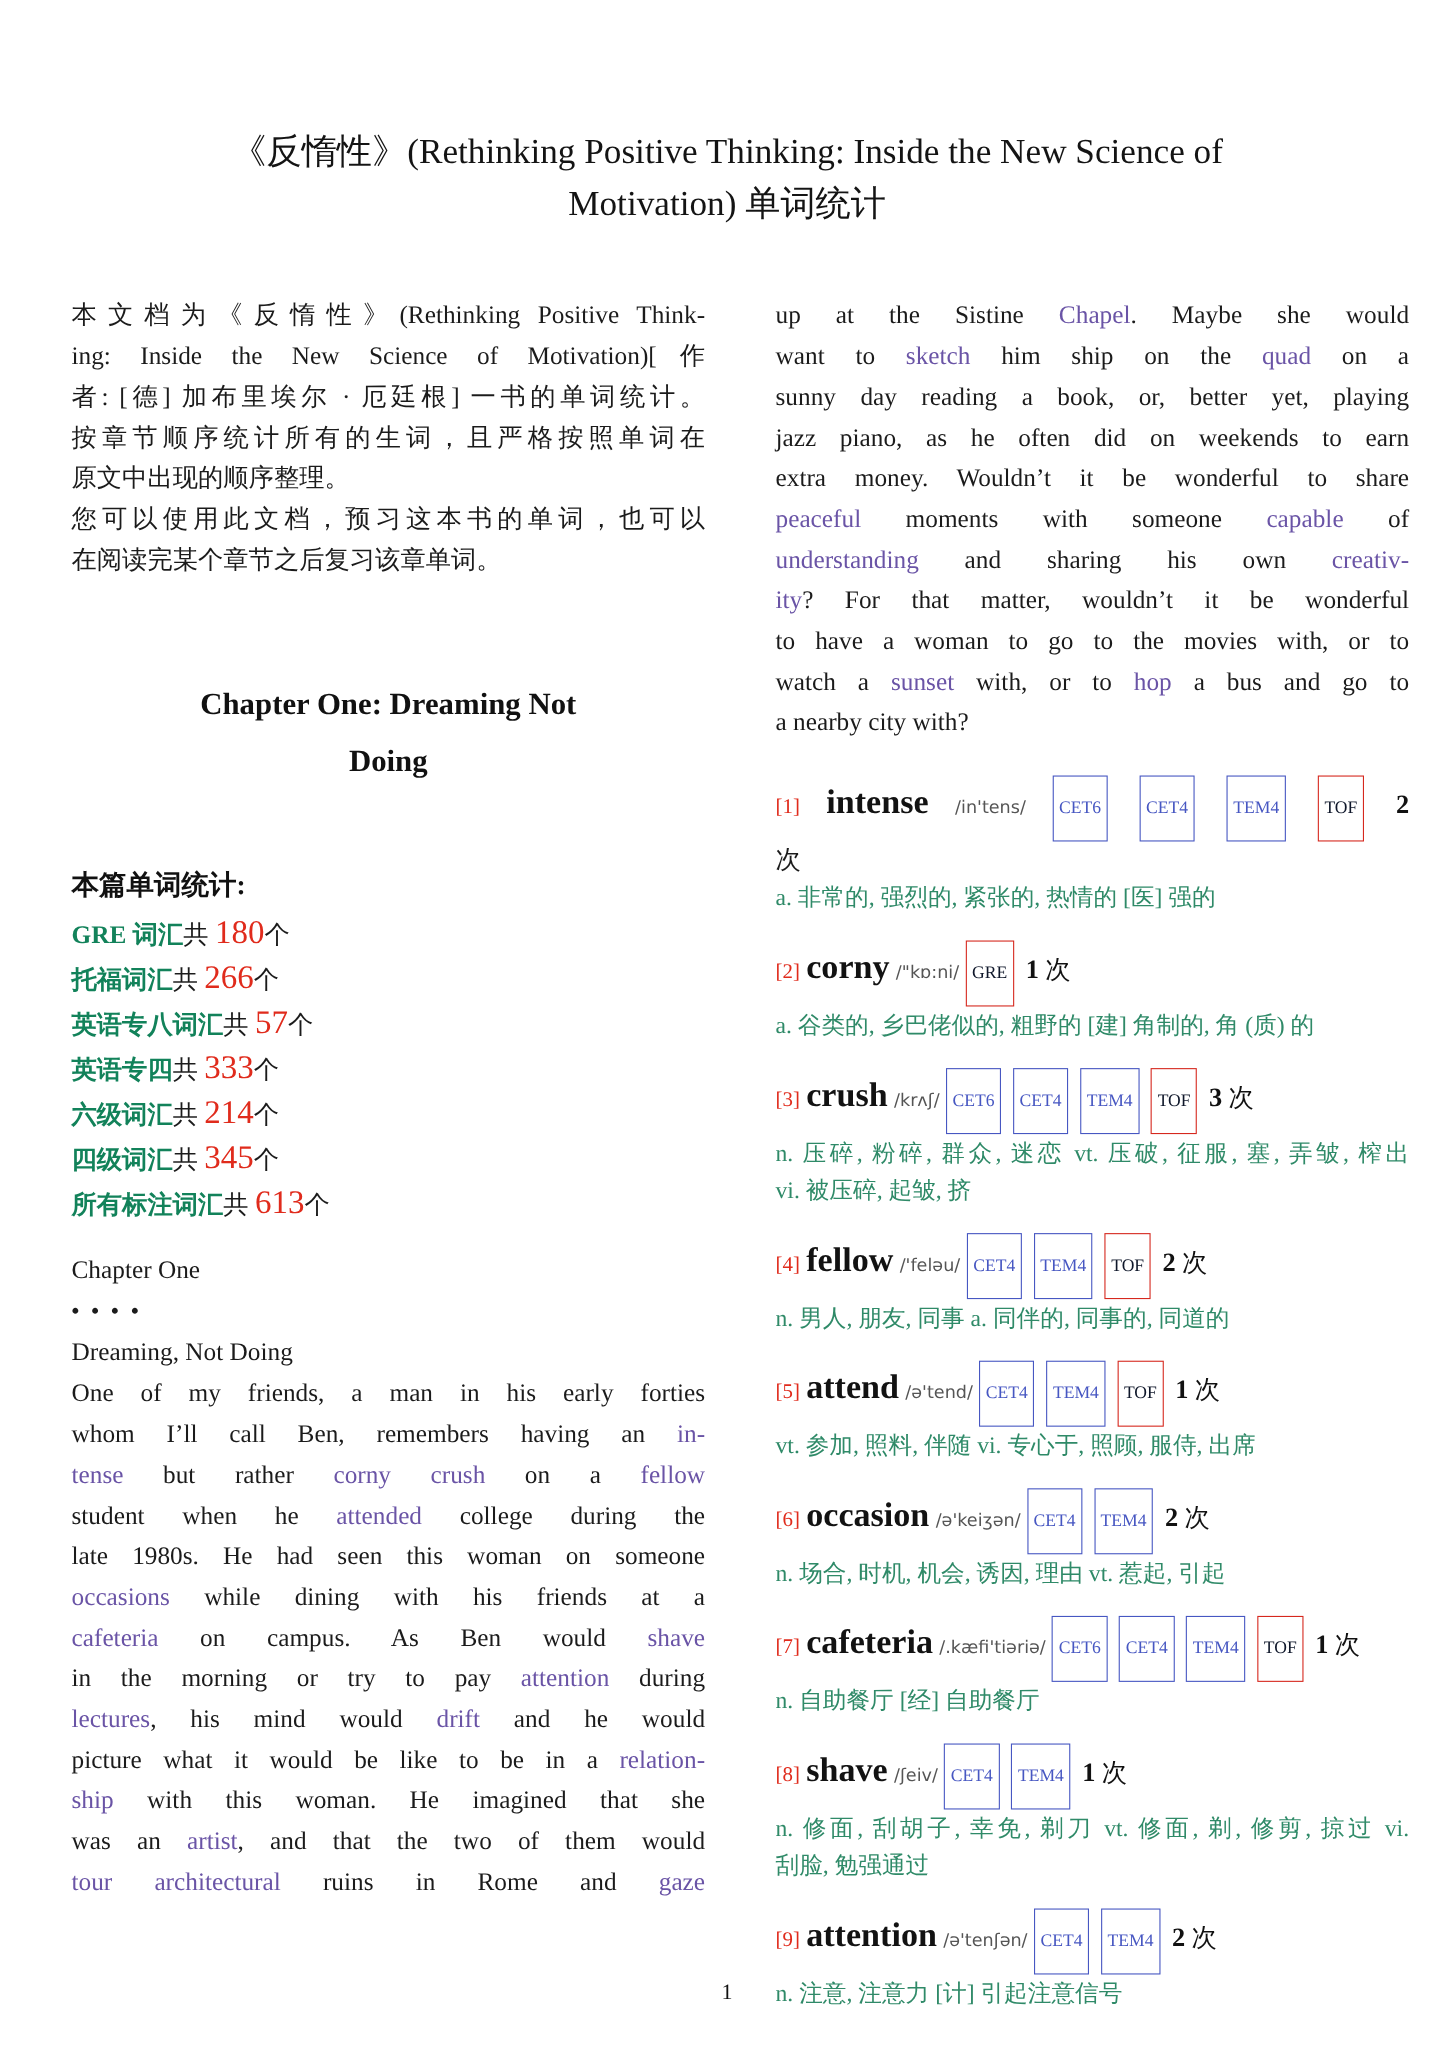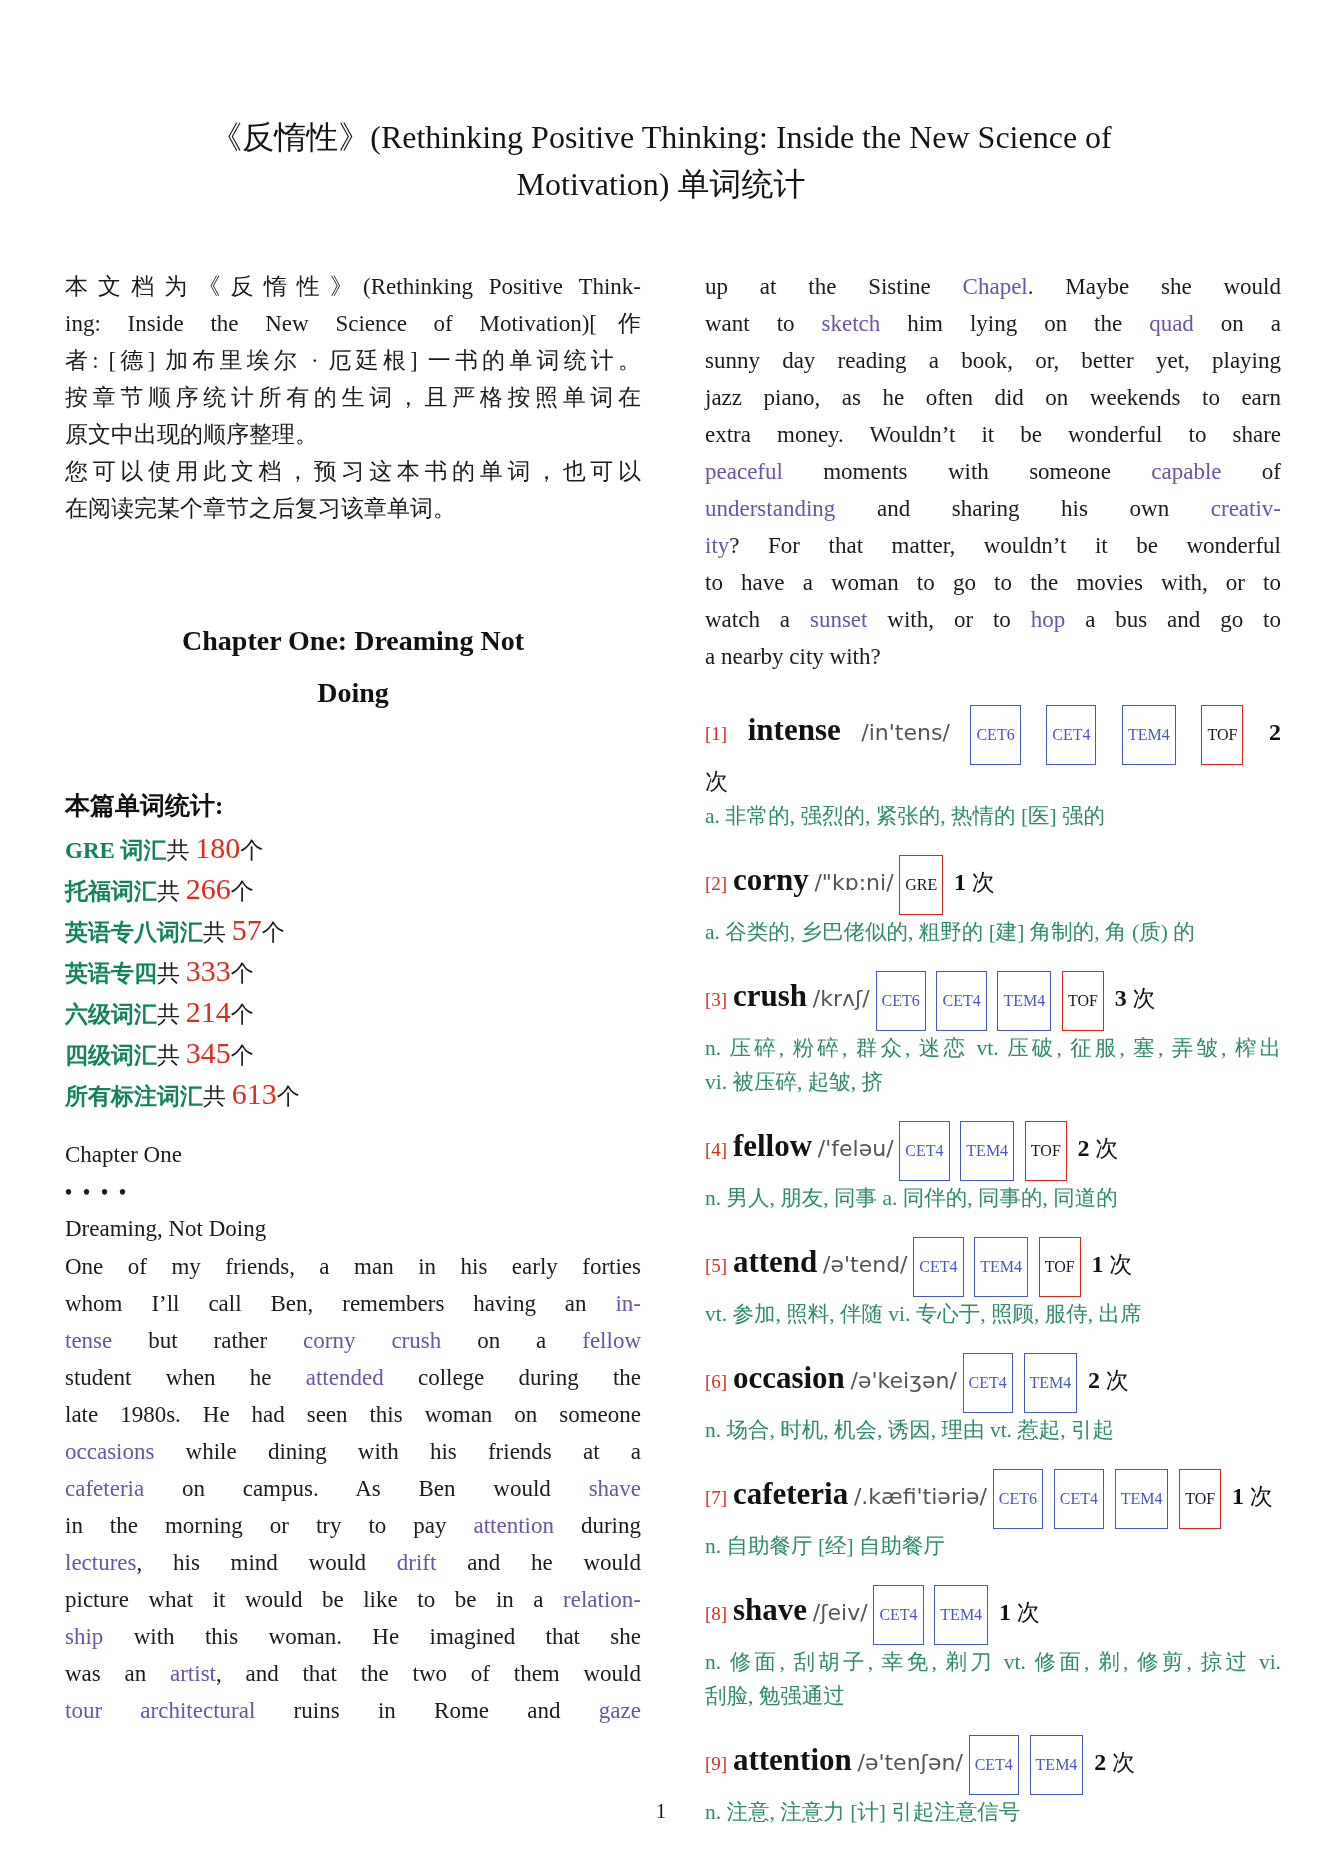--- a/index.html
+++ b/index.html
@@ -40,21 +40,21 @@
   .dots{font-size:20px;line-height:36px;font-weight:bold;letter-spacing:11px;}
   .chap-subtitle{font-size:23px;line-height:38px;}
 
   
   .entries{margin-top:30px;}
   .entry{margin-bottom:22px;}
   .ehead{font-size:23px;line-height:44px;white-space:nowrap;}
   .ehead.just{display:flex;justify-content:space-between;align-items:baseline;white-space:normal;}
   .eidx{color:#e02b1c;font-size:19px;}
   .eword{font-weight:bold;font-size:31px;color:#121212;}
-  .ephon{font-family:"DejaVu Sans","Liberation Sans",sans-serif;font-size:22px;color:#555555;}
+  .ephon{font-family:"DejaVu Sans","Liberation Sans",sans-serif;font-size:16px;color:#555555;}
   .badge{display:inline-block;border:1.5px solid;padding:19px 5px;font-size:16px;line-height:20px;
          margin-right:5px;background:#fff;}
   .badge.blue{color:#4757c2;border-color:#4757c2;}
   .badge.red{color:#0f172a;border-color:#d6281e;}
   .ecount{font-weight:bold;font-size:24px;color:#111;}
   .etimes{font-size:23px;color:#111;}
   .etimes-line{font-size:23px;line-height:34px;}
   .def{color:#2f8a68;font-size:21.5px;line-height:34px;}
   .def.just{text-align:justify;text-align-last:justify;}
 
@@ -119,21 +119,21 @@
           <div class="tline just"><span class="pl">picture what it would be like to be in a </span><span class="hl">relation-</span></div>
           <div class="tline just"><span class="hl">ship</span><span class="pl"> with this woman. He imagined that she</span></div>
           <div class="tline just"><span class="pl">was an </span><span class="hl">artist</span><span class="pl">, and that the two of them would</span></div>
           <div class="tline just"><span class="hl">tour architectural</span><span class="pl"> ruins in Rome and </span><span class="hl">gaze</span></div>
         </div>
     </div>
 
     <div class="col">
       <div class="bodytext">
           <div class="tline just"><span class="pl">up at the Sistine </span><span class="hl">Chapel</span><span class="pl">. Maybe she would</span></div>
-          <div class="tline just"><span class="pl">want to </span><span class="hl">sketch</span><span class="pl"> him lying on the </span><span class="hl">quad</span><span class="pl"> on a</span></div>
+          <div class="tline just"><span class="pl">want to </span><span class="hl">sketch</span><span class="pl"> him ship on the </span><span class="hl">quad</span><span class="pl"> on a</span></div>
           <div class="tline just"><span class="pl">sunny day reading a book, or, better yet, playing</span></div>
           <div class="tline just"><span class="pl">jazz piano, as he often did on weekends to earn</span></div>
           <div class="tline just"><span class="pl">extra money. Wouldn’t it be wonderful to share</span></div>
           <div class="tline just"><span class="hl">peaceful</span><span class="pl"> moments with someone </span><span class="hl">capable</span><span class="pl"> of</span></div>
           <div class="tline just"><span class="hl">understanding</span><span class="pl"> and sharing his own </span><span class="hl">creativ-</span></div>
           <div class="tline just"><span class="hl">ity</span><span class="pl">? For that matter, wouldn’t it be wonderful</span></div>
           <div class="tline just"><span class="pl">to have a woman to go to the movies with, or to</span></div>
           <div class="tline just"><span class="pl">watch a </span><span class="hl">sunset</span><span class="pl"> with, or to </span><span class="hl">hop</span><span class="pl"> a bus and go to</span></div>
           <div class="tline"><span class="pl">a nearby city with?</span></div>
         </div>

